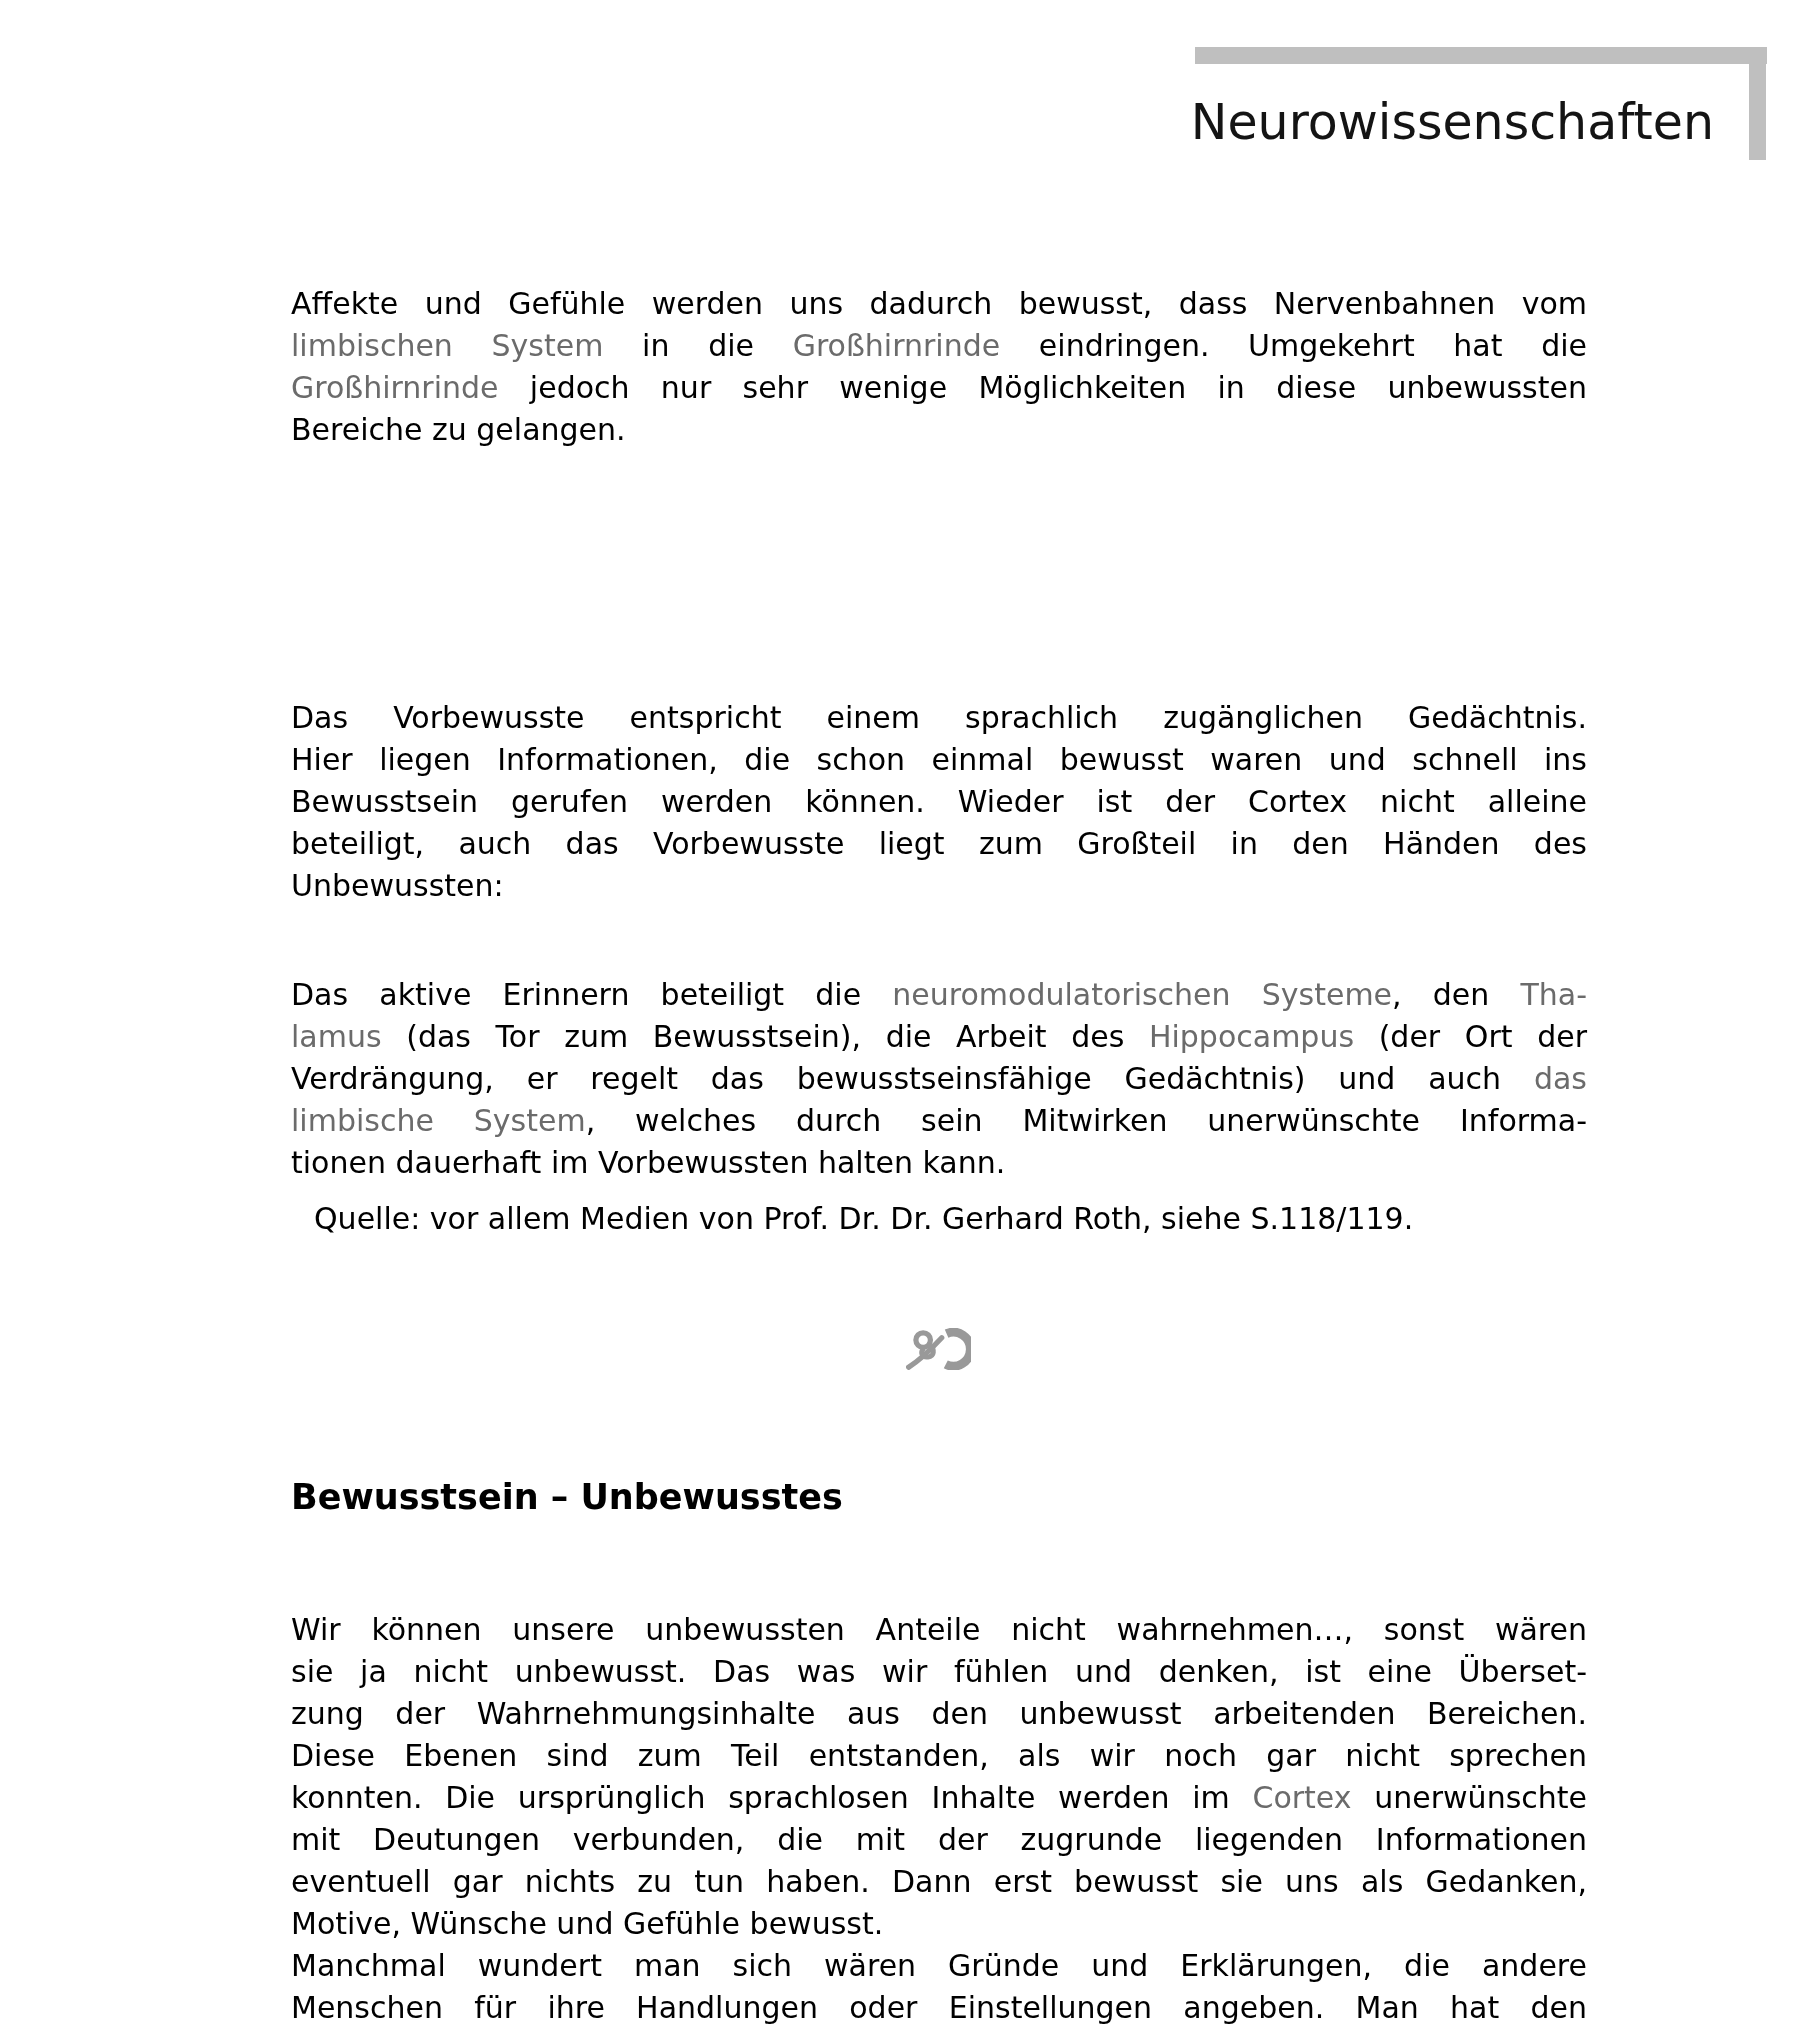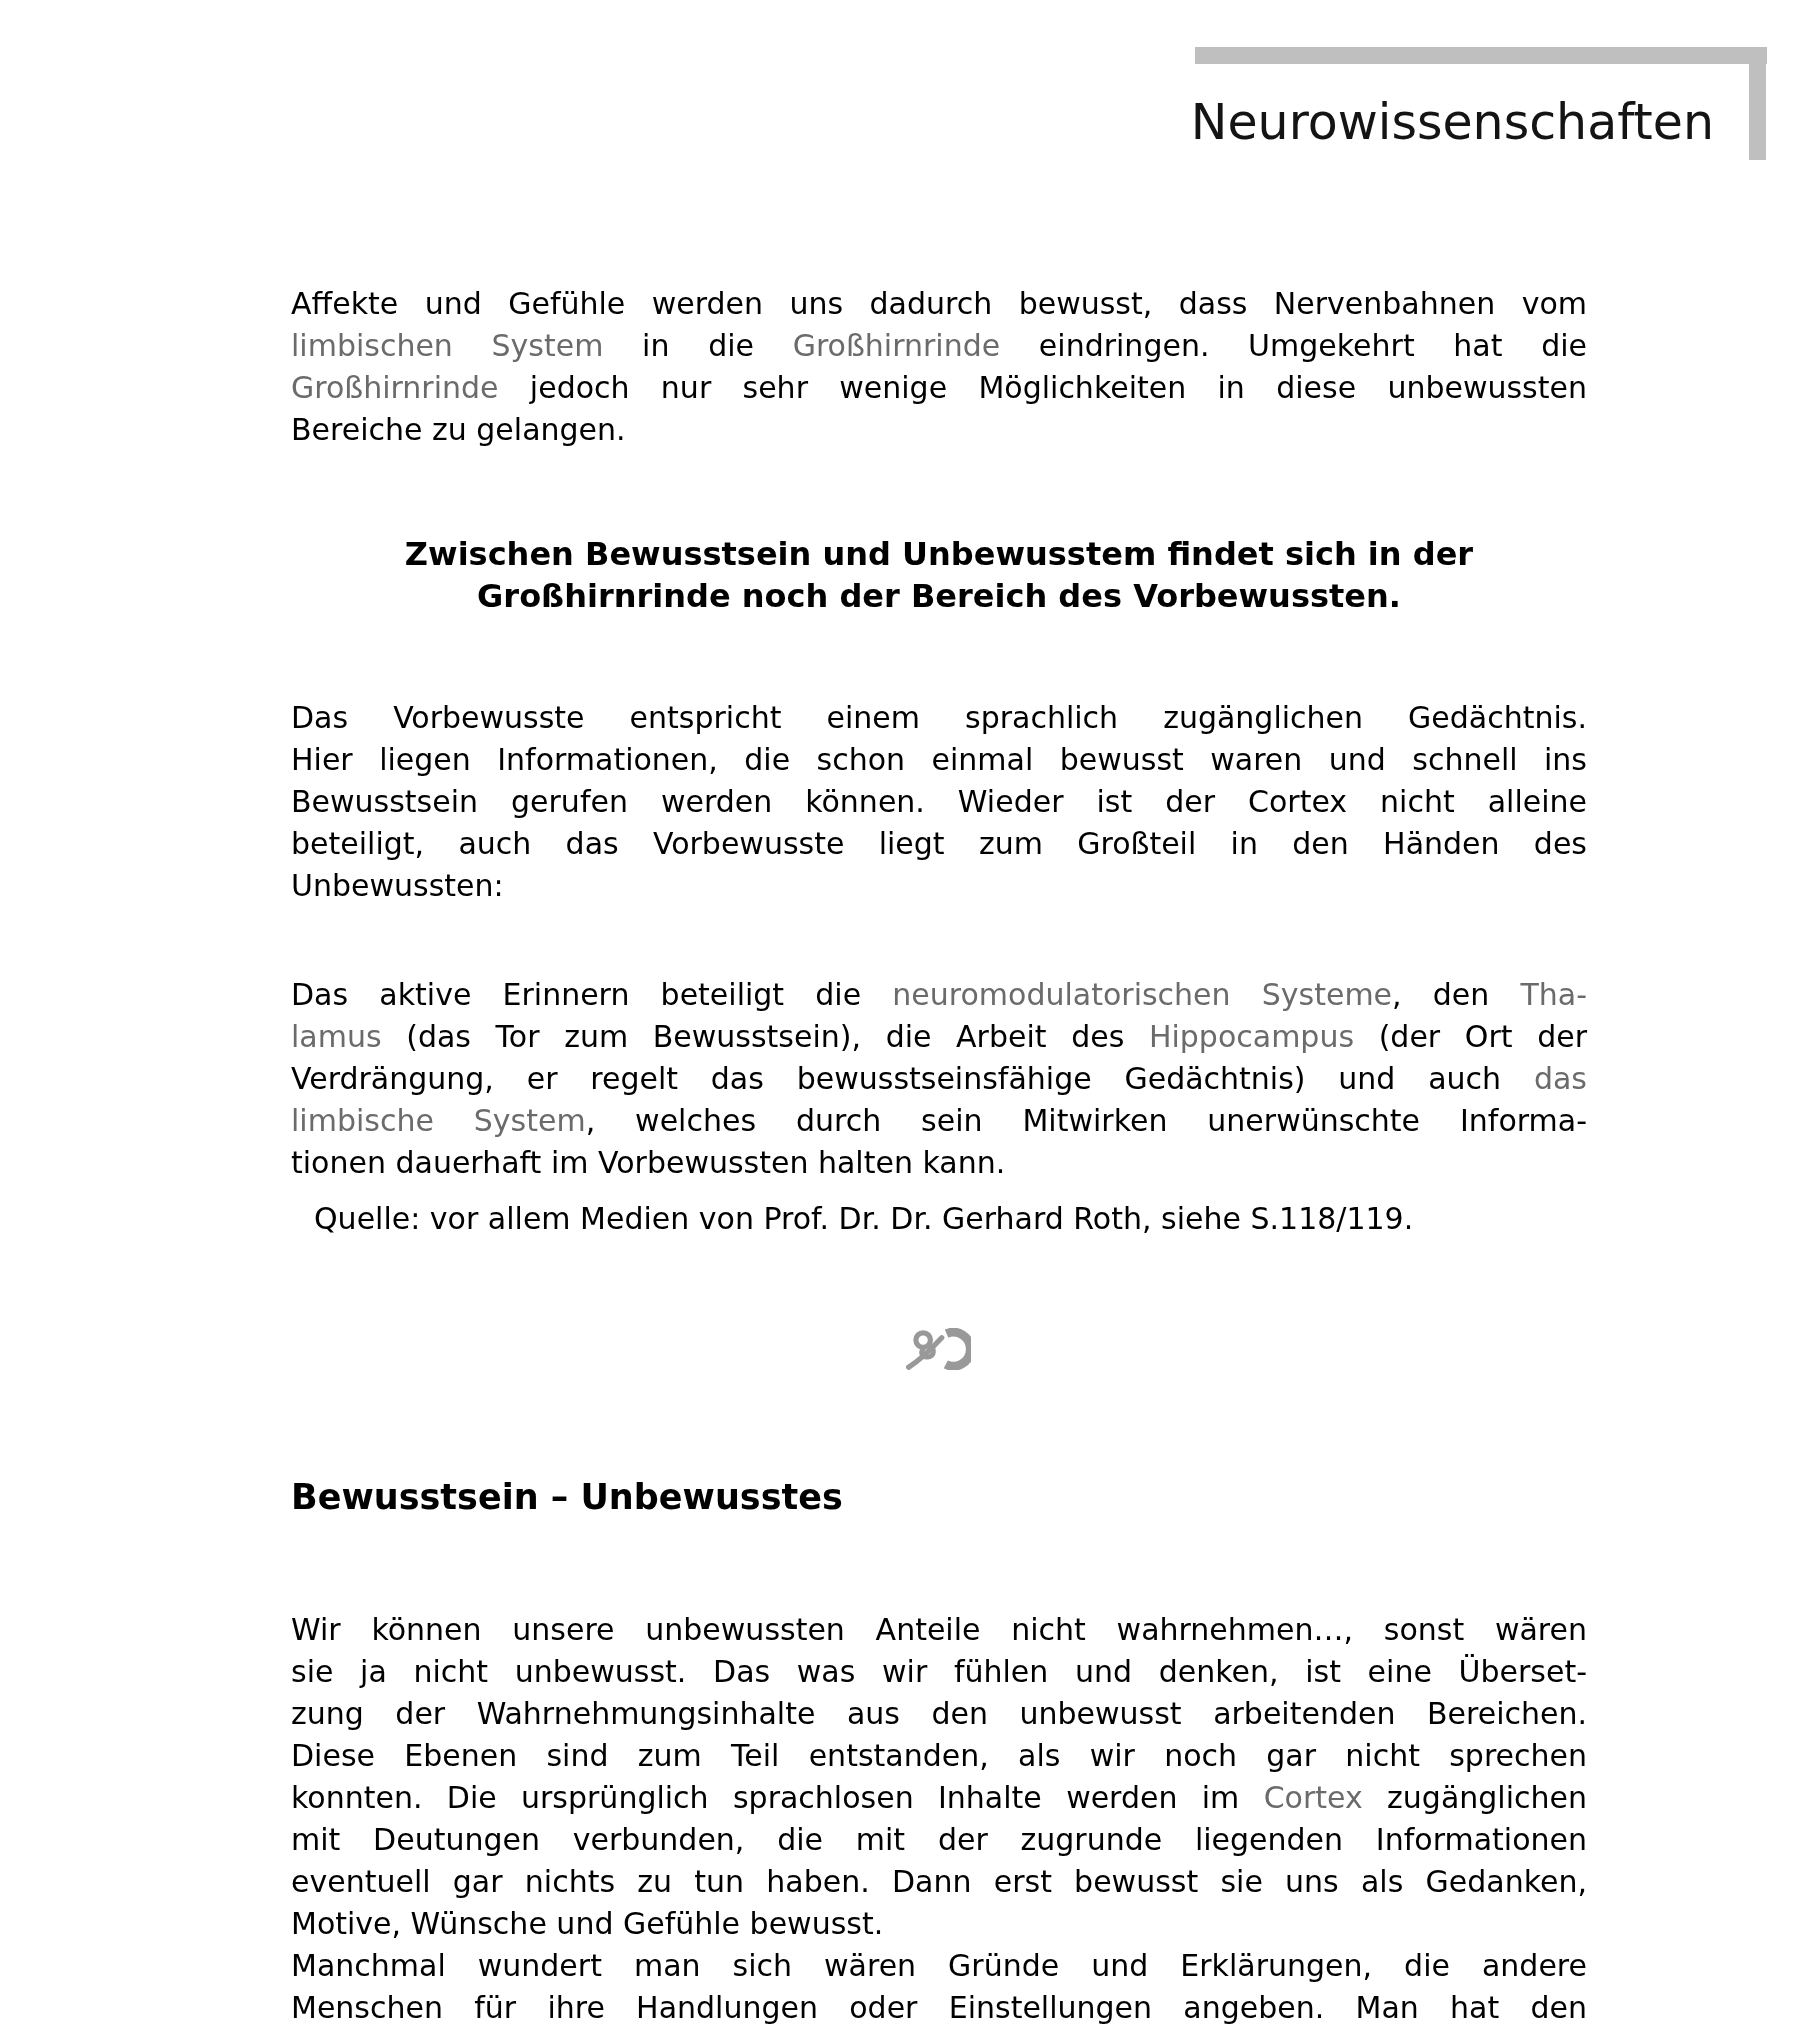--- a/index.html
+++ b/index.html
@@ -46,24 +46,20 @@
 
   <div class="header-title">Neurowissenschaften</div>
 
   <div class="block body-text" style="top:283px;">
       <div class="line"><span>Affekte und Gefühle werden uns dadurch bewusst, dass Nervenbahnen vom</span></div>
       <div class="line"><span class="gray">limbischen System</span><span> in die </span><span class="gray">Großhirnrinde</span><span> eindringen. Umgekehrt hat die</span></div>
       <div class="line"><span class="gray">Großhirnrinde</span><span> jedoch nur sehr wenige Möglichkeiten in diese unbewussten</span></div>
       <div class="line last"><span>Bereiche zu gelangen.</span></div>
     </div>
 
-  <div class="block heading-centered" style="top:533px;">
-      <div class="line last"><span>Zwischen Bewusstsein und Unbewusstem findet sich in der</span></div>
-      <div class="line last"><span>Großhirnrinde noch der Bereich des Vorbewussten.</span></div>
-    </div>
 
   <div class="block body-text" style="top:697px;">
       <div class="line"><span>Das Vorbewusste entspricht einem sprachlich zugänglichen Gedächtnis.</span></div>
       <div class="line"><span>Hier liegen Informationen, die schon einmal bewusst waren und schnell ins</span></div>
       <div class="line"><span>Bewusstsein gerufen werden können. Wieder ist der Cortex nicht alleine</span></div>
       <div class="line"><span>beteiligt, auch das Vorbewusste liegt zum Großteil in den Händen des</span></div>
       <div class="line last"><span>Unbewussten:</span></div>
     </div>
 
   <div class="block body-text" style="top:948px;margin-top:26px;">
@@ -83,21 +79,21 @@
     <path d="M 100 14 A 42 42 0 1 1 98 90" stroke-width="22"></path>
   </svg>
 
   <div class="block section-heading" style="top:1476px;">Bewusstsein – Unbewusstes</div>
 
   <div class="block body-text" style="top:1609px;">
       <div class="line"><span>Wir können unsere unbewussten Anteile nicht wahrnehmen…, sonst wären</span></div>
       <div class="line"><span>sie ja nicht unbewusst. Das was wir fühlen und denken, ist eine Überset-</span></div>
       <div class="line"><span>zung der Wahrnehmungsinhalte aus den unbewusst arbeitenden Bereichen.</span></div>
       <div class="line"><span>Diese Ebenen sind zum Teil entstanden, als wir noch gar nicht sprechen</span></div>
-      <div class="line"><span>konnten. Die ursprünglich sprachlosen Inhalte werden im </span><span class="gray">Cortex</span><span> zugänglichen</span></div>
+      <div class="line"><span>konnten. Die ursprünglich sprachlosen Inhalte werden im </span><span class="gray">Cortex</span><span> unerwünschte</span></div>
       <div class="line"><span>mit Deutungen verbunden, die mit der zugrunde liegenden Informationen</span></div>
       <div class="line"><span>eventuell gar nichts zu tun haben. Dann erst bewusst sie uns als Gedanken,</span></div>
       <div class="line last"><span>Motive, Wünsche und Gefühle bewusst.</span></div>
       <div class="line"><span>Manchmal wundert man sich wären Gründe und Erklärungen, die andere</span></div>
       <div class="line"><span>Menschen für ihre Handlungen oder Einstellungen angeben. Man hat den</span></div>
     </div>
 
 </div>
 
 

